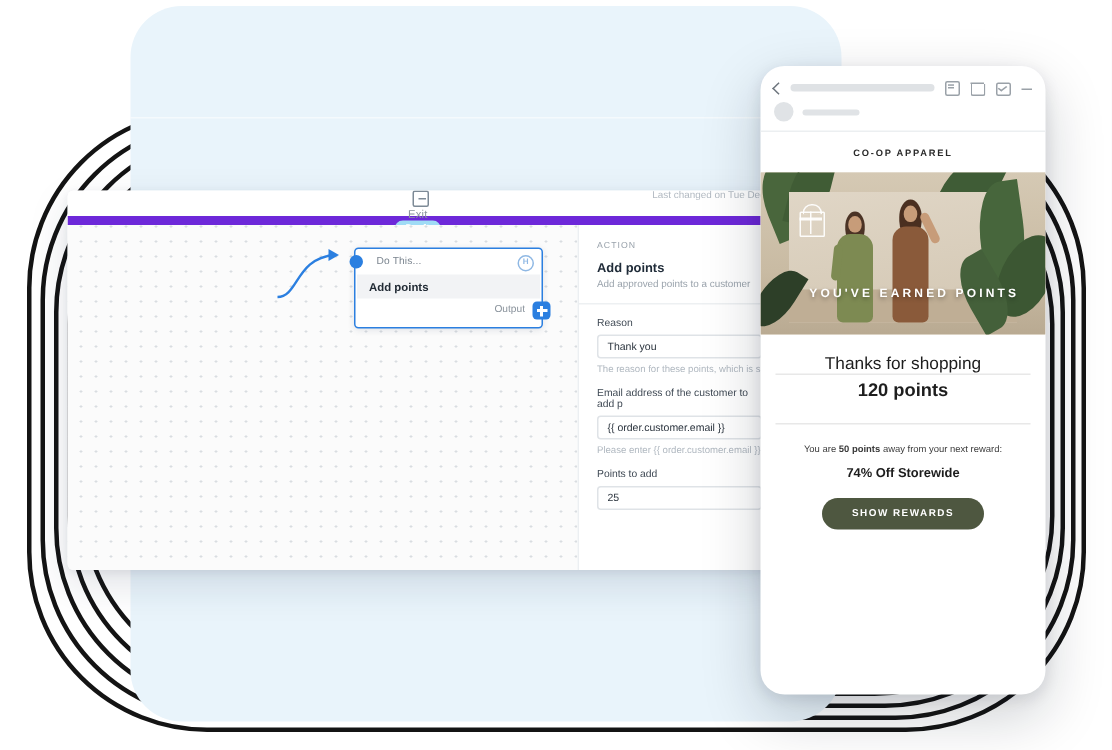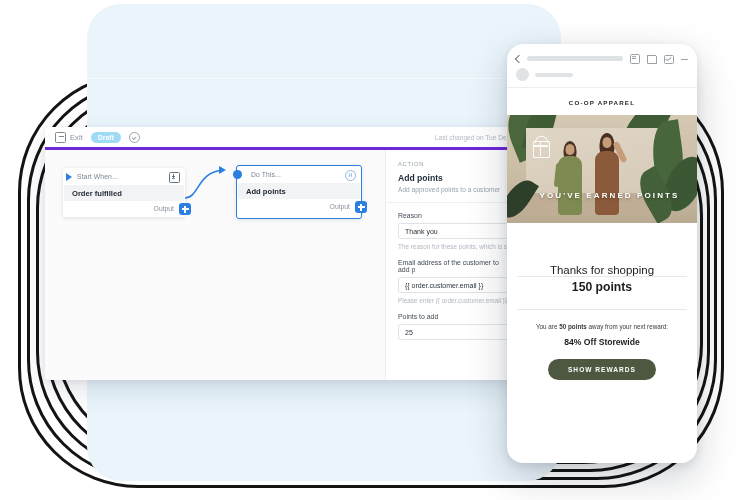--- a/index.html
+++ b/index.html
@@ -61,25 +61,26 @@
     background: #ffffff;
     border-radius: 4px;
     box-shadow: 0 10px 26px rgba(20,40,70,0.13), 0 2px 6px rgba(20,40,70,0.08);
     overflow: hidden;
   }
 
   .app-header {
     position: relative;
     height: 23px;
     background: #ffffff;
-    border-bottom: 3px solid #6d28d9;
+    border-bottom: 6px solid #6d28d9;
     display: flex;
     align-items: center;
     padding: 0 10px;
     box-sizing: border-box;
+    flex-direction: column;
   }
   .exit-icon {
     width: 9px; height: 9px;
     border: 1px solid #7d8a96;
     border-radius: 1.5px;
     position: relative;
     margin-right: 4px;
     flex: 0 0 auto;
   }
   .exit-icon::after {
@@ -577,21 +578,20 @@
     letter-spacing: 2.1px;
     text-shadow: 0 1px 3px rgba(0,0,0,.35);
   }
 
   .mail-body { padding: 0 10px; }
   .thanks {
     text-align: center;
     font-size: 11.5px;
     color: #1d1d1d;
     padding-top: 14px;
-    margin-top: 27px;
   }
   .earned-line {
     text-align: center;
     font-size: 7.6px;
     color: #2b2b2b;
     padding: 6px 0 12px 0;
   }
   .earned-line b { font-weight: bold; }
   .hr-light { height: 1px; background: #e8e8e8; }
   .total-label {
@@ -657,34 +657,20 @@
       <div class="exit-label">Exit</div>
       <div class="draft-badge">Draft</div>
       <div class="check-icon"></div>
       <div class="last-changed">Last changed on Tue Dec</div>
     </div>
 
     <div class="app-body">
 
       <div class="canvas">
 
-        <div class="node trigger">
-          <div class="node-top">
-            <span class="play-tri"></span>
-            <span class="label">Start When...</span>
-            <span class="right-icon dl-icon"></span>
-          </div>
-          <div class="node-mid">
-            <span class="label">Order fulfilled</span>
-          </div>
-          <div class="node-bottom">
-            <span class="label">Output</span>
-            <span class="plus-node"></span>
-          </div>
-        </div>
 
         <svg class="connector" width="62" height="46">
           <path d="M2 38 C 16 38, 14 12, 40 10" stroke="#2b7fe0" stroke-width="1.6" fill="none"></path>
           <path d="M36 6 L 43 10 L 36 14 Z" fill="#2b7fe0"></path>
         </svg>
 
         <div class="node action">
           <div class="node-top">
             <span class="dot-blue"></span>
             <span class="label">Do This...</span>
@@ -765,25 +751,25 @@
       <div class="leaf lf6"></div>
       <div class="leaf lf7"></div>
       <div class="gift-bow"></div>
       <div class="gift-icon"></div>
       <div class="hero-caption">YOU'VE EARNED POINTS</div>
     </div>
 
     <div class="mail-body">
       <div class="thanks">Thanks for shopping</div>
       <div class="hr-light"></div>
-      <div class="total-value">150 points</div>
+      <div class="total-value">120 points</div>
       <div class="hr-light"></div>
       <div class="away-line">
         <span>You are </span><b>50 points</b><span> away from your next reward:</span>
       </div>
-      <div class="reward-name">84% Off Storewide</div>
+      <div class="reward-name">74% Off Storewide</div>
       <div class="rewards-btn-wrap">
         <button class="rewards-btn">SHOW REWARDS</button>
       </div>
     </div>
   </div>
 
 </div>
 
 </body></html>

